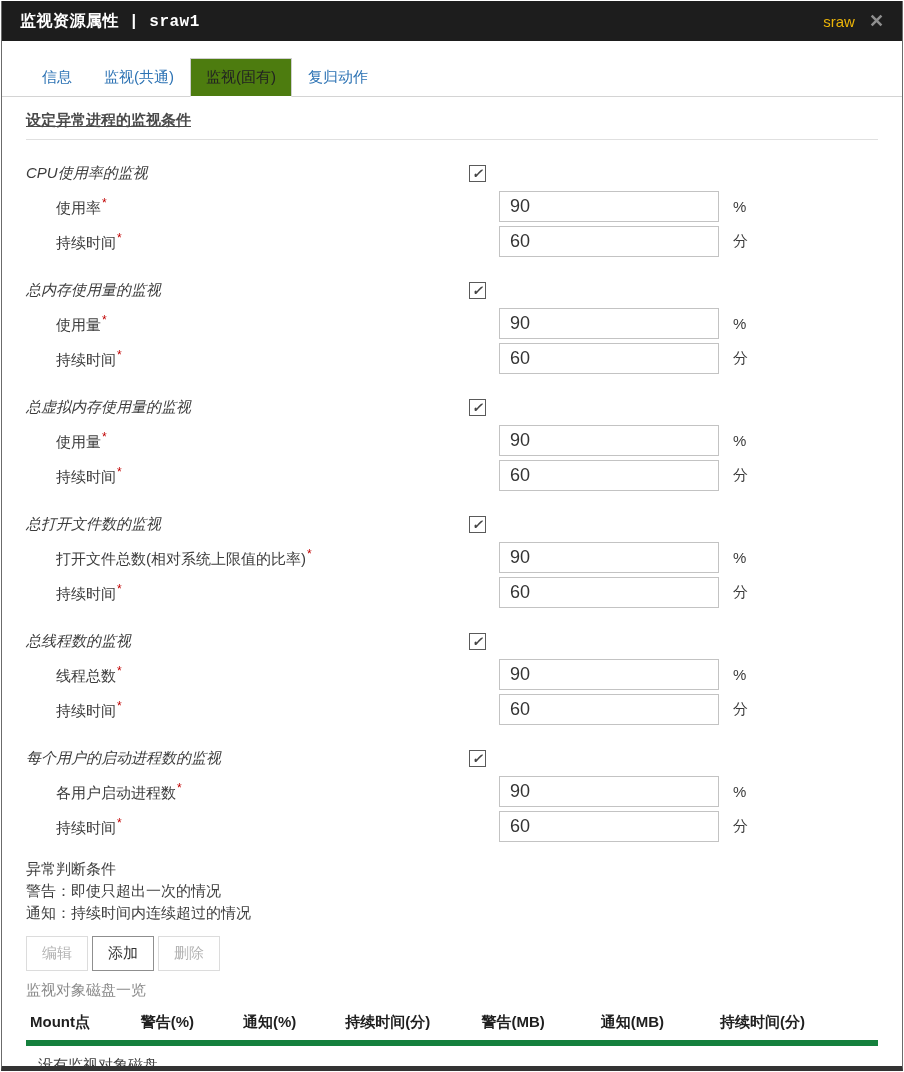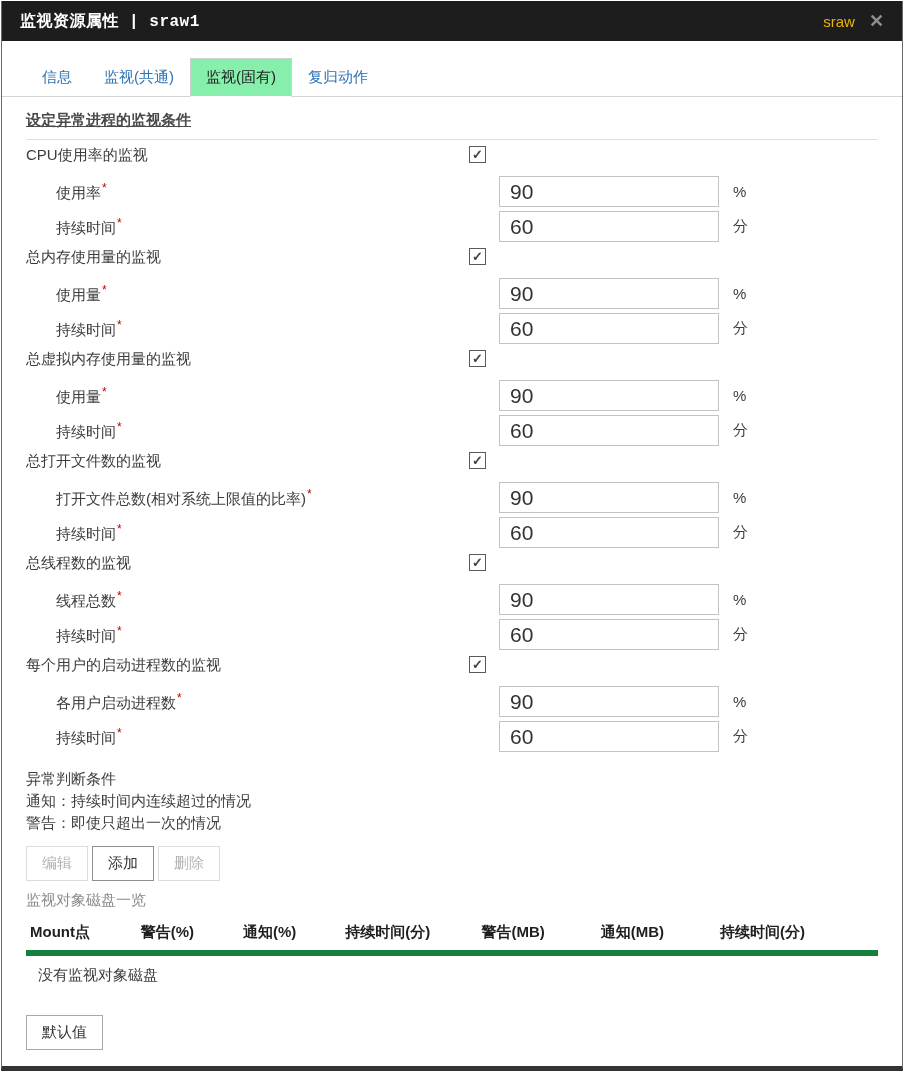--- a/index.html
+++ b/index.html
@@ -23,42 +23,42 @@
   .tabs {
     display:flex; align-items:flex-end; padding:16px 24px 0 24px;
     border-bottom:1px solid #d4d4d4;
   }
   .tab {
     font-size:15px; color:#2d73b4; padding:9px 15px; cursor:pointer;
     margin-bottom:0; position:relative; bottom:-1px;
     border:1px solid transparent; white-space:nowrap;
   }
   .tab.active {
-    color:#222; background:#86efac;
+    color:#222; background:#4d7c0f;
     border:1px solid #cfcfcf; border-bottom:1px solid #fff;
   }
   
   .content { flex:1; padding:14px 24px 0 24px; display:flex; flex-direction:column; }
   .section-header {
     font-size:15px; font-weight:bold; color:#4a4a4a;
     padding-bottom:9px; border-bottom:1px solid #e0e0e0; margin-bottom:4px;text-decoration:underline;
   }
-  .check-row { display:flex; margin:2px 0 6px 0; height:24px; }
+  .check-row { display:flex; align-items:center; margin:17px 0 6px 0; height:24px;font-style:italic; }
   .check-row .lbl { width:443px; font-size:15px; color:#3c3c3c; }
   .checkbox {
     width:17px; height:17px; border:1px solid #5a5a5a; background:#fff;
     display:inline-flex; align-items:center; justify-content:center;
     font-size:13px; font-weight:bold; color:#444; cursor:pointer;
   }
   .field-row { display:flex; align-items:center; margin:0 0 4px 0; }
   .field-row .lbl { width:443px; font-size:15px; color:#3c3c3c;margin-left:30px; }
   .req { color:#c00000; font-size:12px; vertical-align:super; margin-left:1px; }
   .field-row input[type=text] {
     width:220px; height:31px; border:1px solid #c3c3c3; background:#fff;
-    font-size:21px; color:#333; padding:0 10px; font-family:"Liberation Sans", sans-serif;
+    font-size:18px; color:#333; padding:0 10px; font-family:"Liberation Sans", sans-serif;
   }
   .field-row .unit { margin-left:14px; font-size:15px; color:#3c3c3c; }
   
   .notes { margin-top:12px; }
   .notes div { font-size:15px; color:#3f3f3f; line-height:22px;font-family:Liberation Serif, serif; }
   
   .btn {
     display:inline-block; background:#fff; font-size:15px; text-align:center;
     padding:7px 15px; border:1px solid #a8a8a8; color:#333; cursor:pointer;
     font-family:"Liberation Sans", sans-serif;
@@ -184,22 +184,22 @@
       <span class="unit">%</span>
     </div>
     <div class="field-row">
       <span class="lbl"><span>持续时间</span><span class="req">*</span></span>
       <input type="text" value="60" style="">
       <span class="unit">分</span>
     </div>
 
     <div class="notes">
       <div>异常判断条件</div>
+      <div>警告：即使只超出一次的情况</div>
       <div>通知：持续时间内连续超过的情况</div>
-      <div>警告：即使只超出一次的情况</div>
     </div>
 
     <div class="action-row">
       <button class="btn disabled">编辑</button>
       <button class="btn primary-border">添加</button>
       <button class="btn disabled">删除</button>
     </div>
 
     <div class="disk-title">监视对象磁盘一览</div>
 

